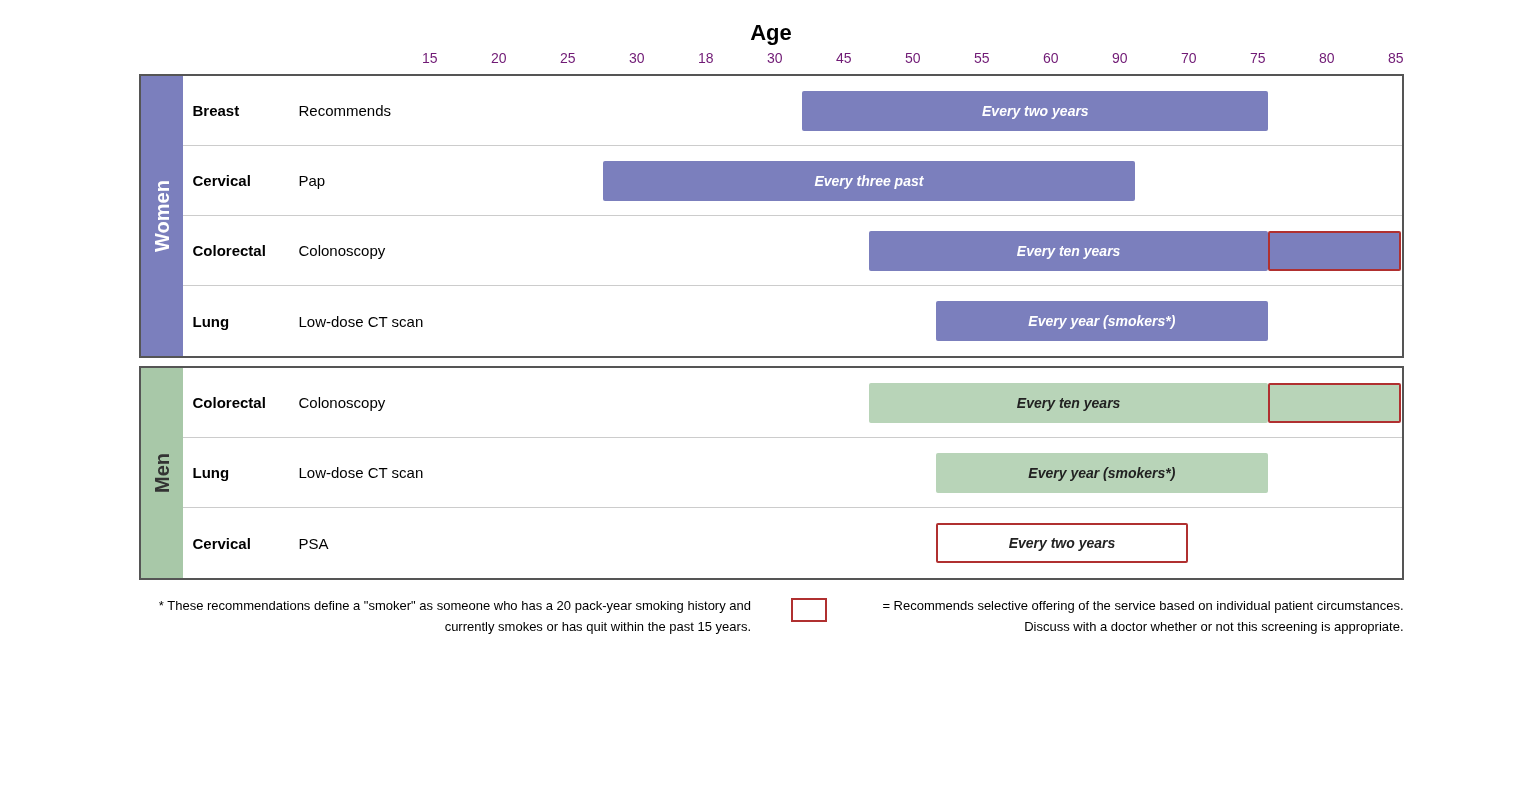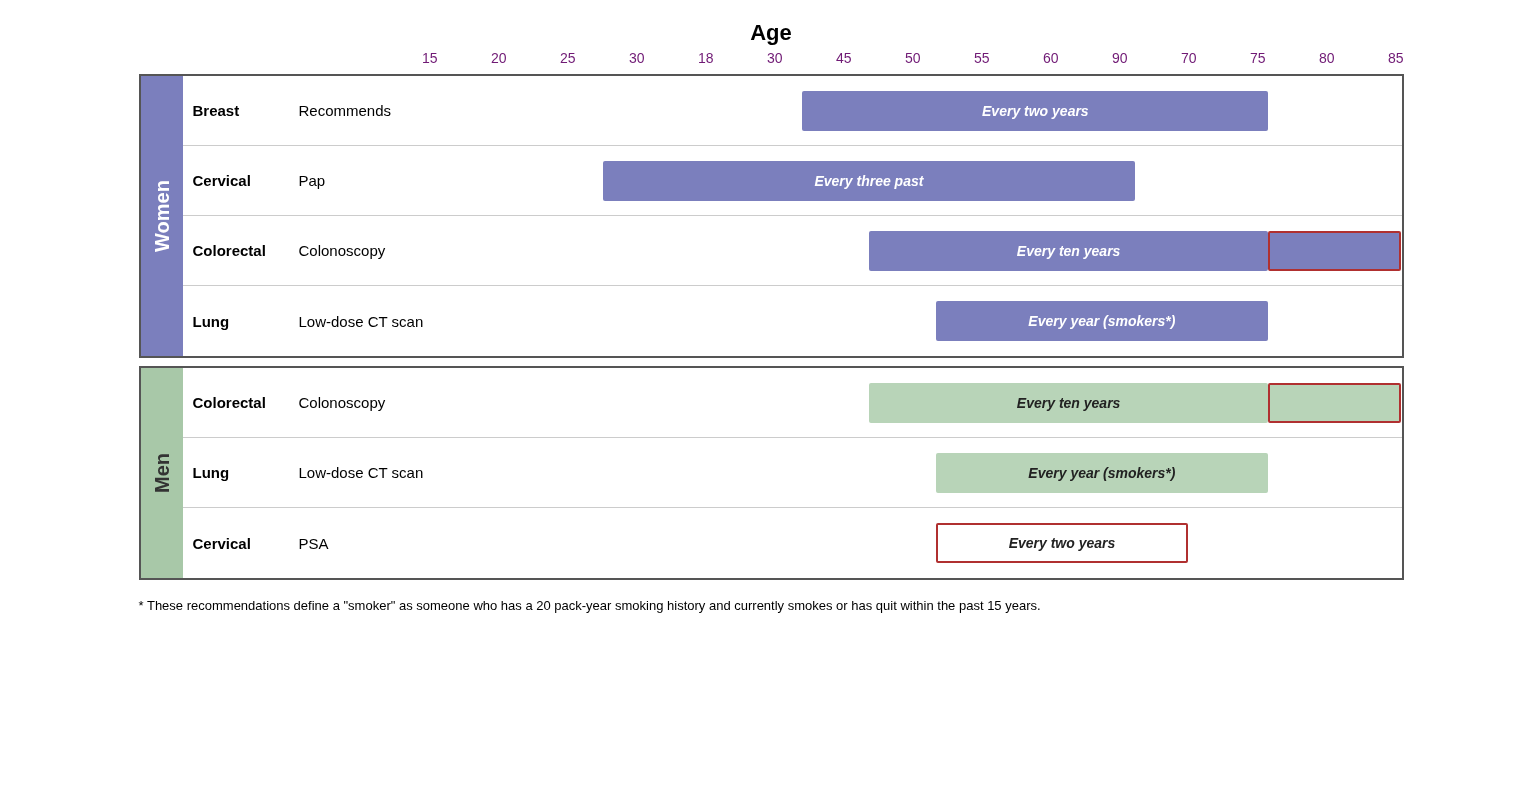--- a/index.html
+++ b/index.html
@@ -143,20 +143,21 @@
       background-color: #b8d4b8;
       border: 2px solid #b03030;
       color: #222;
     }
 
     
     .footer {
       display: flex;
       margin-top: 16px;
       gap: 40px;
+      text-align: right;
     }
 
     .footer-left {
       flex: 1;
       font-size: 13px;
       line-height: 1.6;
     }
 
     .footer-right {
       flex: 1;
@@ -262,15 +263,19 @@
           <div class="test-name">PSA</div>
           <div class="timeline">
             <div class="bar" style="left: 50%; width: 27.143%; border: 2px solid rgb(176, 48, 48); color: rgb(34, 34, 34); font-weight: bold;">Every two years</div>
           </div>
         </div>
       </div>
   </div>
 
   <div class="footer">
     <div class="footer-left">* These recommendations define a "smoker" as someone who has a 20 pack-year smoking history and currently smokes or has quit within the past 15 years.</div>
+    <div class="footer-right">
+      <div class="legend-box"></div>
+      <div>= Recommends selective offering of the service based on individual patient circumstances. Discuss with a doctor whether or not this screening is appropriate.</div>
+    </div>
   </div>
 
 </div>
 
 </body></html>

